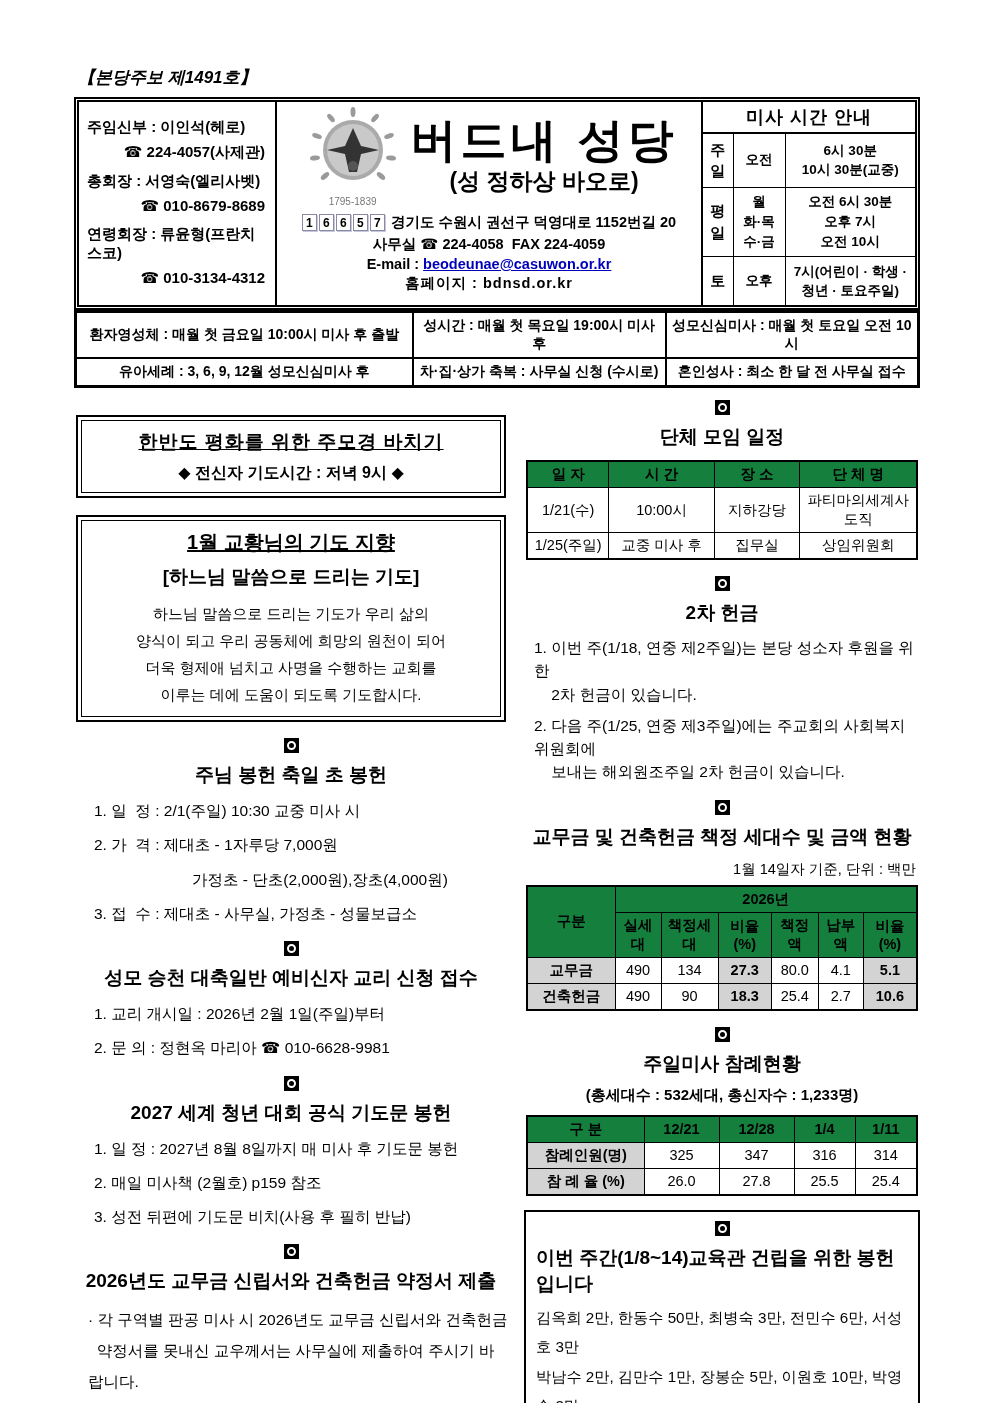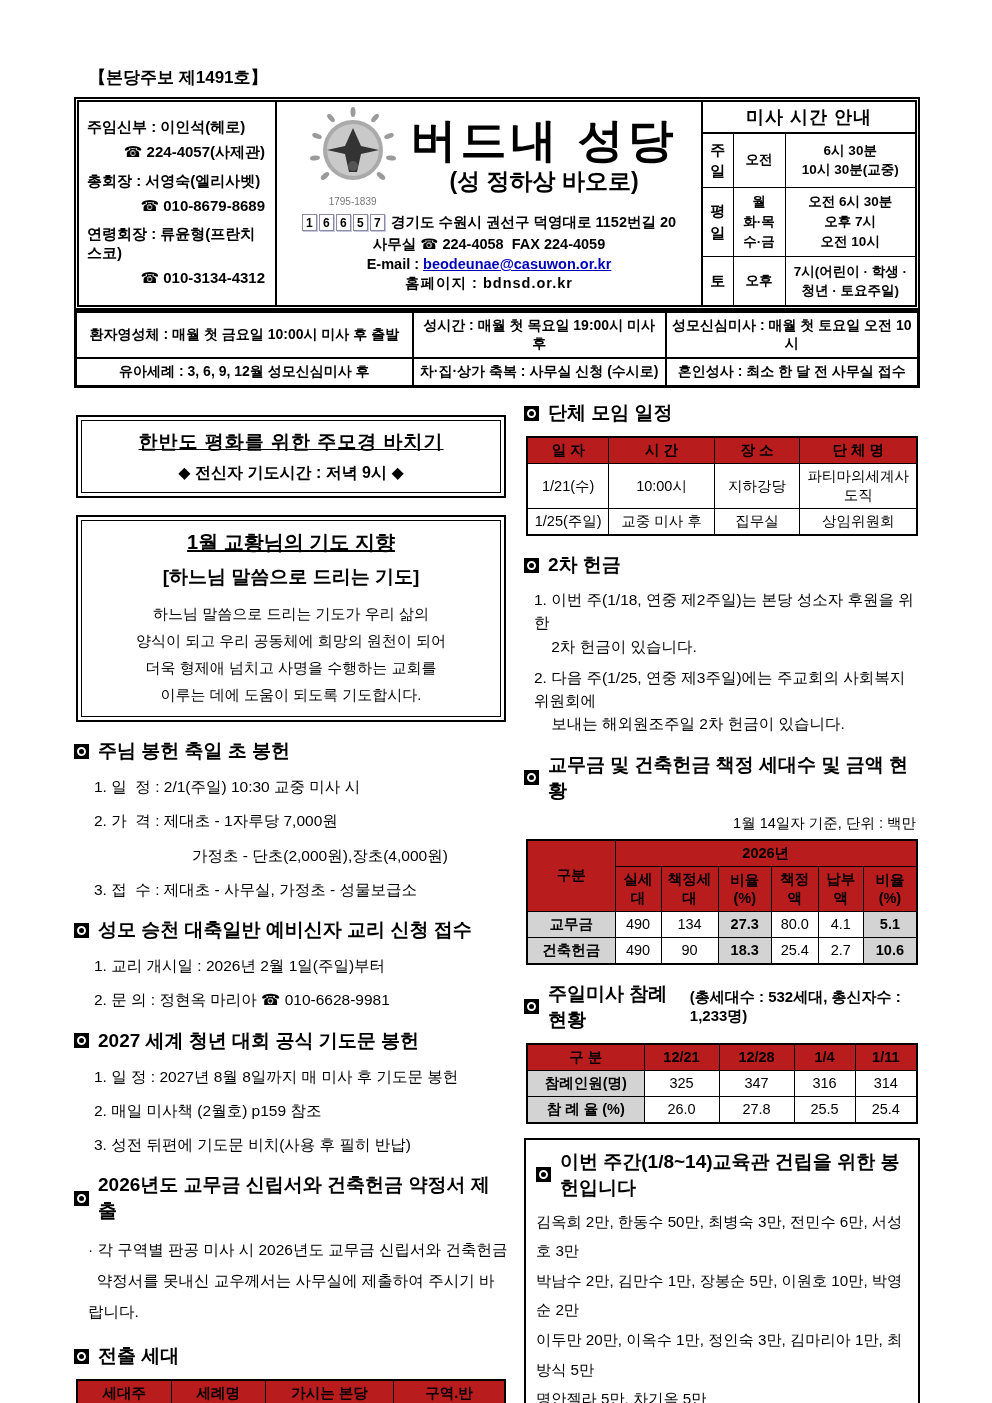--- a/index.html
+++ b/index.html
@@ -2,21 +2,21 @@
 <html><head>
 <meta charset="utf-8">
 <style>
   * { box-sizing: border-box; }
   body { margin:0; background:#e8e8e8; }
   .page { width:992px; height:1403px; background:#fff; position:relative;
           font-family:"Liberation Sans","DejaVu Sans",sans-serif; color:#000; overflow:hidden; }
   .content { position:absolute; left:74px; top:66px; width:846px; }
   .pre { white-space:pre-wrap; }
 
-  .bulletin-no { font-weight:bold; font-size:17px; margin-left:15px; }
+  .bulletin-no { font-weight:bold; font-size:17px; margin-left:4px;font-style:italic; }
 
   
   .header-box { display:flex; border:5px double #000; margin-top:8px; }
   .hdr-left { width:198px; border-right:2px solid #000; padding:12px 8px 8px 8px; font-weight:bold; font-size:15px; }
   .hdr-left .role-line { margin-top:4px; }
   .hdr-left .phone-line { text-align:right; margin:6px 2px 10px 0; }
   .hdr-center { flex:1; padding:4px 6px 2px 6px; text-align:center; border-right:2px solid #000; }
   .logo-row { display:flex; align-items:center; justify-content:center; gap:6px; }
   .logo-wrap { width:104px; text-align:center; }
   .logo-years { font-size:10px; color:#777; margin-top:-6px; }
@@ -53,31 +53,31 @@
   .col-right { flex:1; }
 
   .dbox { border:2px solid #000; padding:3px; margin:17px 2px 12px 2px; }
   .dbox-inner { border:1px solid #000; padding:8px 6px; text-align:center; }
   .dbox-title { font-size:19px; font-weight:bold; text-decoration:underline; letter-spacing:1px; }
   .dbox-sub { font-size:16px; font-weight:bold; margin-top:8px; }
   .dbox-title2 { font-size:20px; font-weight:bold; text-decoration:underline; }
   .dbox-sub2 { font-size:19px; font-weight:bold; margin-top:8px; }
   .dbox-body { font-size:15px; margin-top:10px; line-height:1.8; }
 
-  .sec-head { display:flex; align-items:center; gap:9px; font-weight:bold; font-size:19px; margin:16px 0 10px 0; }
+  .sec-head { display:flex; align-items:center; gap:9px; font-weight:bold; font-size:19px; margin:16px 0 10px 0;flex-direction:column; }
   .sec-head .small-note { font-size:15px; font-weight:bold; }
   .bullet { position:relative; width:15px; height:15px; background:#000; flex:0 0 auto; }
   .bullet::after { content:""; position:absolute; left:3px; top:3px; width:5px; height:5px; border:2px solid #fff; border-radius:50%; }
   .item { font-size:15.5px; margin:11px 0 11px 20px; line-height:1.5; }
   .item.indent2 { margin-left:118px; }
   .body-text { font-size:15.5px; margin:10px 0 10px 14px; line-height:2.0; }
 
   table.grid { border-collapse:collapse; width:100%; }
   table.grid th, table.grid td { border:1.6px solid #000; font-size:14.5px; padding:3px 3px; text-align:center; }
-  table.grid th { background:#b91c1c; font-weight:bold; }
+  table.grid th { background:#15803d; font-weight:bold; }
   td.shade { background:#d3d3d3; font-weight:bold; }
   .tbl-wrap { margin:4px 2px 10px 2px; }
 
   .note-right { text-align:right; font-size:14.5px; margin:2px 4px 6px 0; }
 
   .rbox { border:2px solid #000; padding:7px 10px 9px 10px; margin:0 0 10px 0; }
   .rbox .sec-head { margin:2px 0 6px 0; }
   .rbox-body { font-size:15.2px; line-height:1.95; }
 </style>
 </head>

